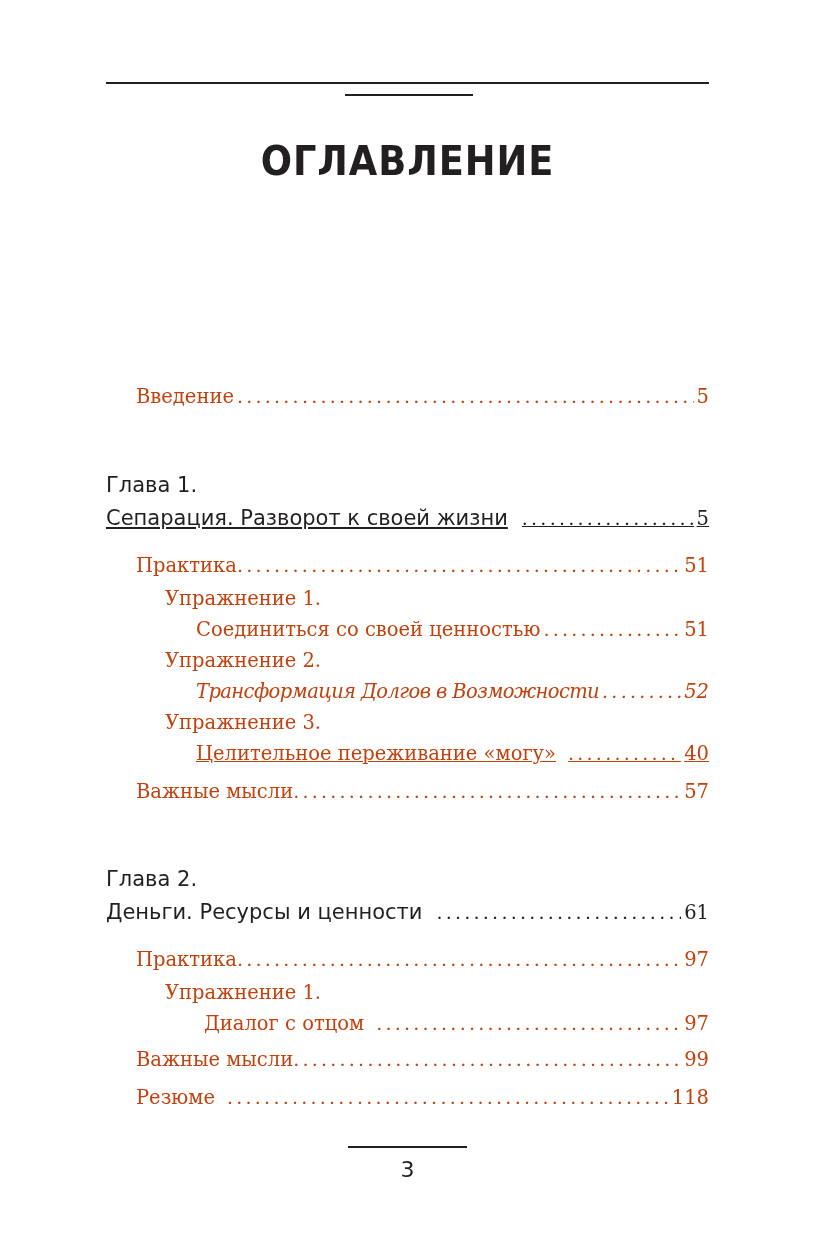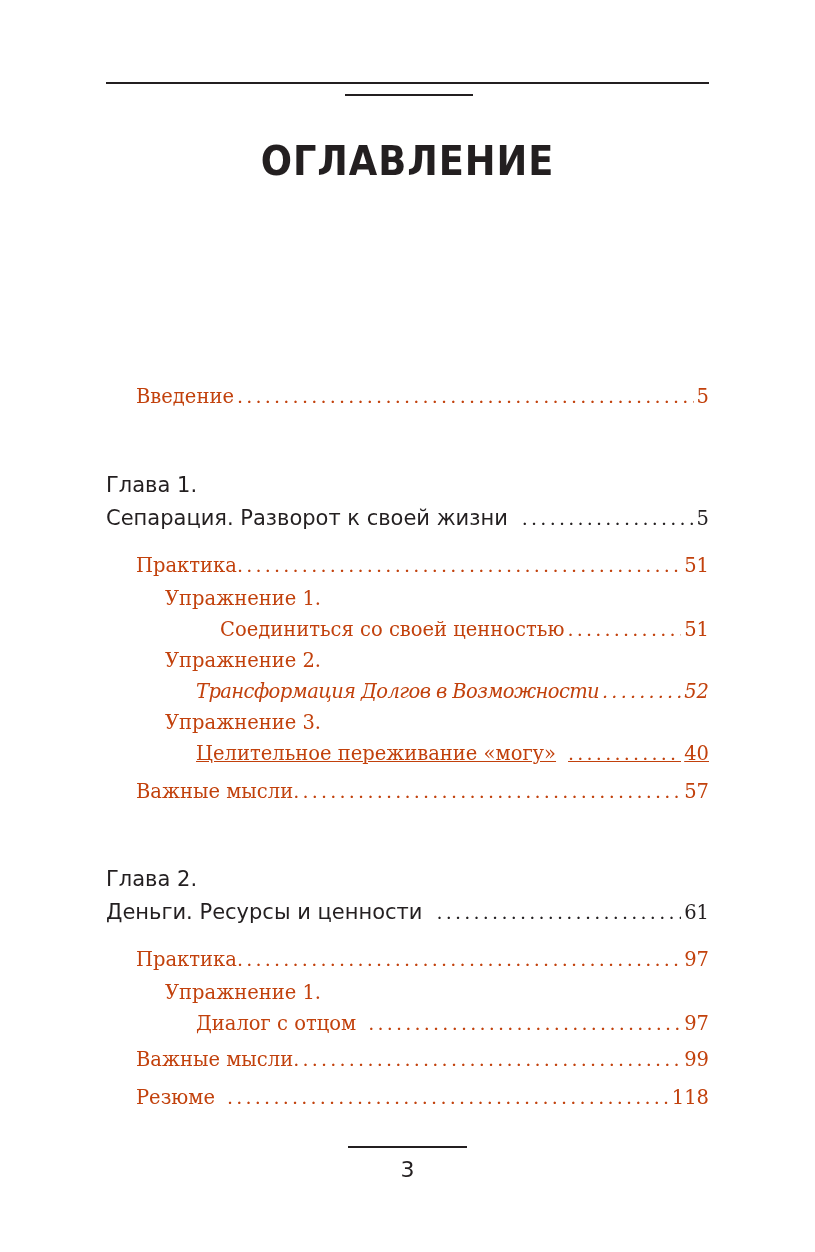--- a/index.html
+++ b/index.html
@@ -36,34 +36,34 @@
 
 <div class="title">ОГЛАВЛЕНИЕ</div>
 
 <div class="toc-row serif" style="left:136px; top:385px;">
   <span>Введение</span>
   <span class="leader"></span>
   <span class="page">5</span>
 </div>
 
 <div class="label-only sans" style="left:106px; top:473px;">Глава 1.</div>
-<div class="toc-row sans" style="left:106px; top:506px;">
+<div class="toc-row sans" style="left:106px; top:506px;text-decoration:underline;">
   <span>Сепарация. Разворот к своей жизни</span>
   <span class="leader" style="margin-left:14px;"></span>
   <span class="page">5</span>
 </div>
 
 <div class="toc-row serif" style="left:136px; top:554px;">
   <span>Практика</span>
   <span class="leader" style="margin-left:0;"></span>
   <span class="page">51</span>
 </div>
 
 <div class="label-only serif" style="left:165px; top:587px;">Упражнение 1.</div>
-<div class="toc-row serif" style="left:196px; top:618px;margin-left:24px;">
+<div class="toc-row serif" style="left:196px; top:618px;">
   <span>Соединиться со своей ценностью</span>
   <span class="leader"></span>
   <span class="page">51</span>
 </div>
 
 <div class="label-only serif" style="left:165px; top:649px;">Упражнение 2.</div>
 <div class="toc-row serif" style="left:196px; top:680px;font-style:italic;">
   <span style="letter-spacing:-0.6px;">Трансформация Долгов в Возможности</span>
   <span class="leader"></span>
   <span class="page">52</span>
@@ -89,21 +89,21 @@
   <span class="page">61</span>
 </div>
 
 <div class="toc-row serif" style="left:136px; top:948px;">
   <span>Практика</span>
   <span class="leader" style="margin-left:0;"></span>
   <span class="page">97</span>
 </div>
 
 <div class="label-only serif" style="left:165px; top:981px;">Упражнение 1.</div>
-<div class="toc-row serif" style="left:196px; top:1012px;justify-content:space-between;">
+<div class="toc-row serif" style="left:204px; top:1012px;justify-content:space-between;">
   <span>Диалог с отцом</span>
   <span class="leader" style="margin-left:12px;"></span>
   <span class="page">97</span>
 </div>
 
 <div class="toc-row serif" style="left:136px; top:1048px;">
   <span>Важные мысли</span>
   <span class="leader" style="margin-left:0;"></span>
   <span class="page">99</span>
 </div>

